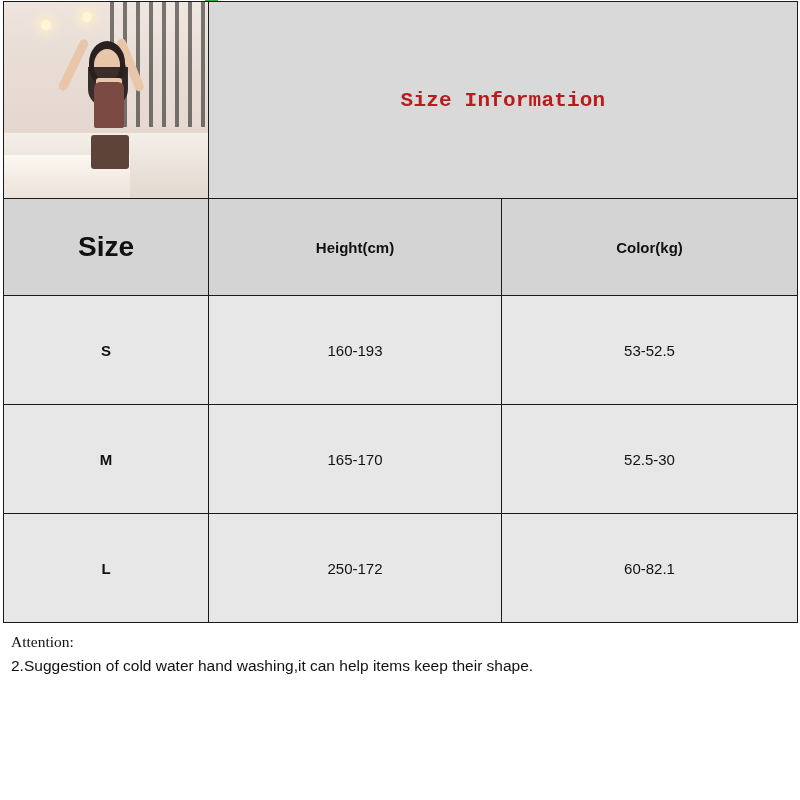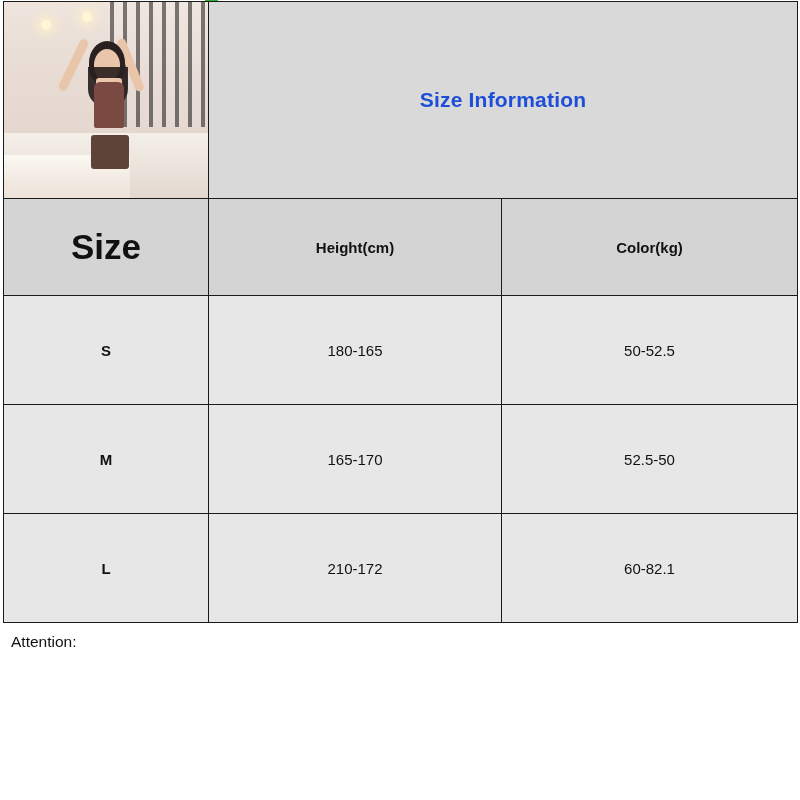--- a/index.html
+++ b/index.html
@@ -46,21 +46,22 @@
     padding: 0 !important;
     position: relative;
   }
   .title-cell {
     background: #d9d9d9;
   }
   .title-text {
     font-size: 21px;
     font-weight: bold;
     letter-spacing: 0.2px;
-    color: #1d4ed8;
+    color: #b91c1c;
+    font-family: Liberation Mono, monospace;
   }
 
   
   .photo-wrap {
     position: relative;
     width: 100%;
     height: 196px;
     overflow: hidden;
     background: #efe6df;
   }
@@ -166,21 +167,21 @@
     transform: rotate(-22deg);
     border-radius: 5px;
   }
 
   
   .row-head td {
     height: 96px;
     background: #d4d4d4;
   }
   .head-size {
-    font-size: 35px;
+    font-size: 28px;
     font-weight: bold;
   }
   .head-col {
     font-size: 15px;
     font-weight: bold;
   }
 
   
   .row-data td {
     height: 108px;
@@ -202,20 +203,21 @@
     background: #ffffff;
   }
   .attention p {
     margin: 0 0 2px 0;
     font-size: 15.5px;
     line-height: 1.46;
     color: #111111;
   }
   .attention .lead {
     margin-bottom: 1px;
+    font-family: Liberation Serif, serif;
   }
 
   .green-dot {
     position: absolute;
     left: 205px;
     top: 0px;
     width: 13px;
     height: 9px;
     background: #2fae3a;
     border-radius: 0 0 6px 6px;
@@ -261,35 +263,36 @@
       </tr>
 
       <tr class="row-head">
         <td class="head-size">Size</td>
         <td class="head-col">Height(cm)</td>
         <td class="head-col">Color(kg)</td>
       </tr>
 
       <tr class="row-data">
         <td class="cell-size">S</td>
-        <td>180-165</td>
-        <td>50-52.5</td>
+        <td>160-193</td>
+        <td>53-52.5</td>
       </tr>
 
       <tr class="row-data">
         <td class="cell-size">M</td>
         <td>165-170</td>
-        <td>52.5-50</td>
+        <td>52.5-30</td>
       </tr>
 
       <tr class="row-data">
         <td class="cell-size">L</td>
-        <td>210-172</td>
+        <td>250-172</td>
         <td>60-82.1</td>
       </tr>
     </tbody>
   </table>
 
   <div class="attention">
     <p class="lead">Attention:</p>
+    <p>2.Suggestion of cold water hand washing,it can help items keep their shape.</p>
   </div>
 
 </div>
 
 </body></html>

